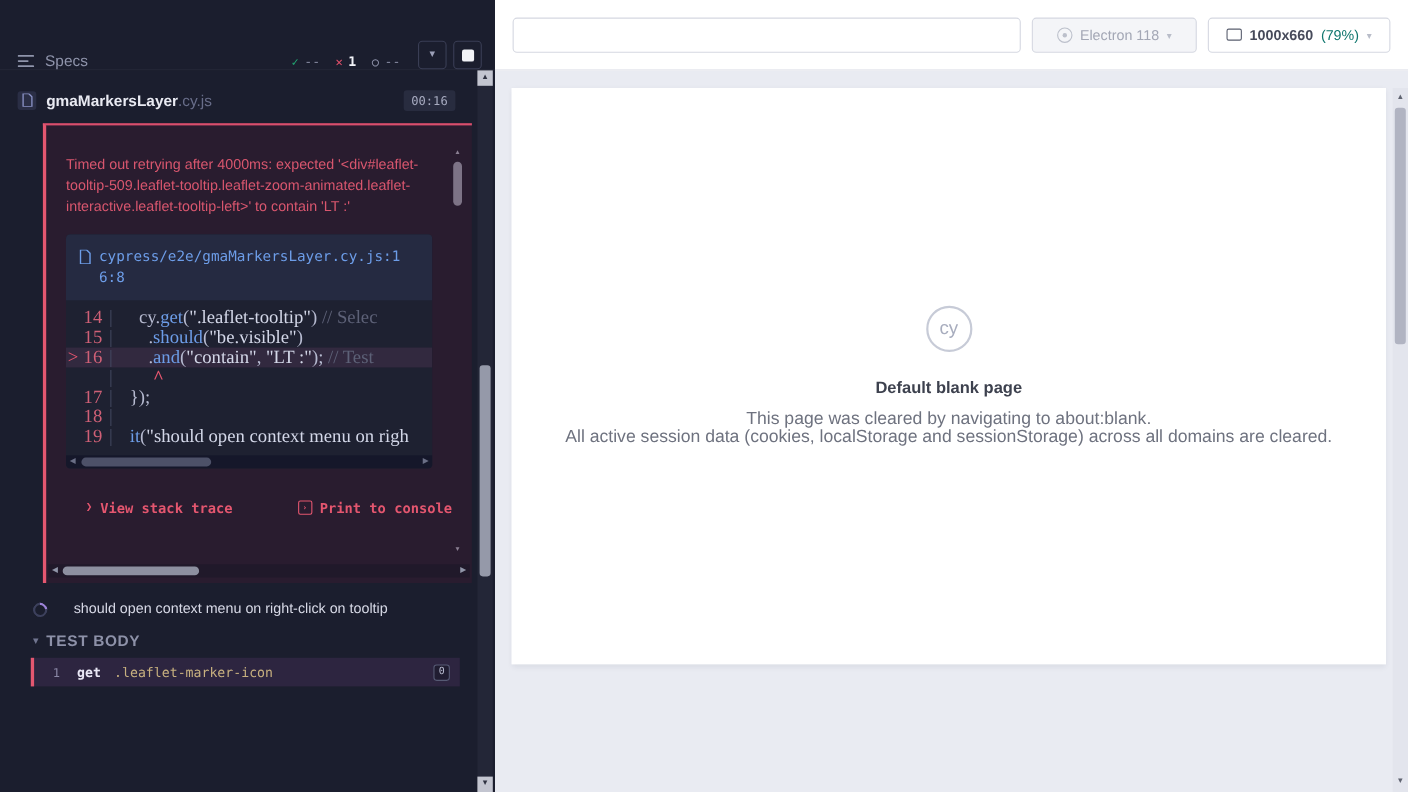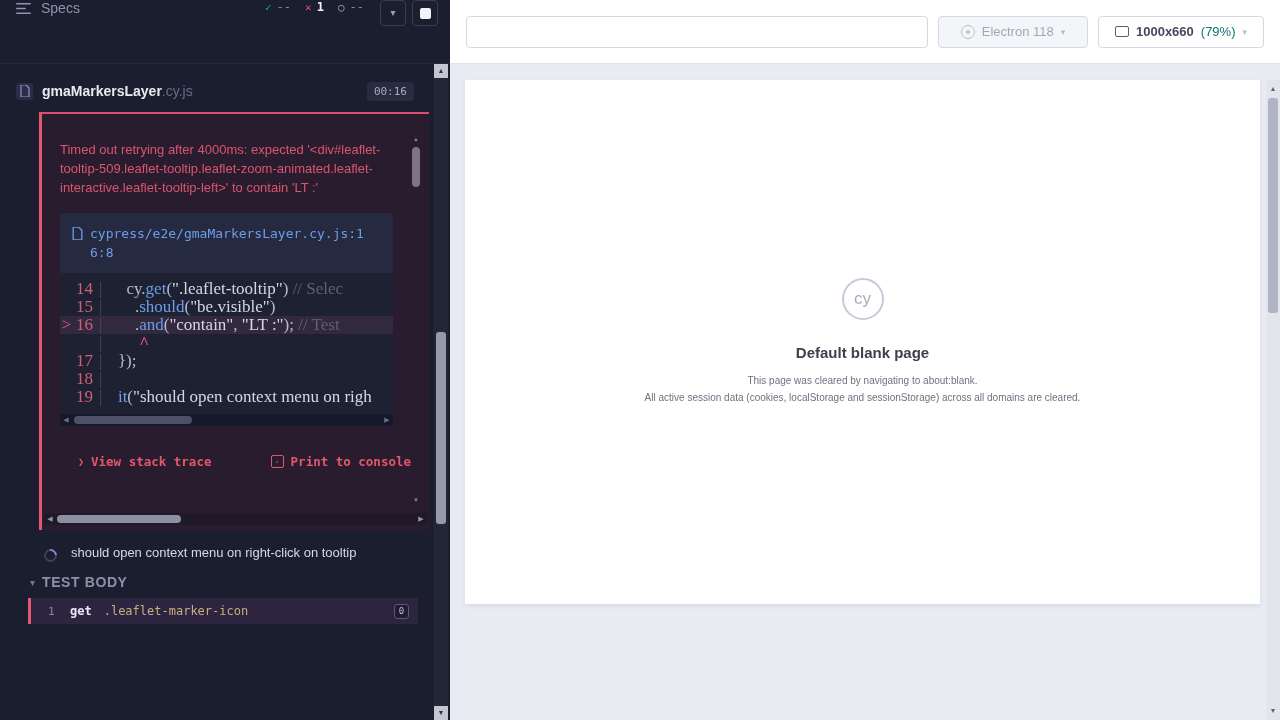--- a/index.html
+++ b/index.html
@@ -1,21 +1,21 @@
 <!DOCTYPE html>
 <html><head>
 <meta charset="utf-8">
 <style>
   *{margin:0;padding:0;box-sizing:border-box}
   html,body{width:1280px;height:720px;overflow:hidden;font-family:"Liberation Sans",sans-serif;background:#e9ebf2}
   .app{position:relative;width:1280px;height:720px;overflow:hidden}
 
   
   .sidebar{position:absolute;left:0;top:0;width:450px;height:720px;background:#1b1e2e}
-  .rep-header{position:absolute;left:0;top:0;width:450px;height:64px;display:flex;align-items:flex-start;padding:0 12px 0 16px;border-bottom:1px solid #262939}
+  .rep-header{position:absolute;left:0;top:0;width:450px;height:64px;display:flex;align-items:flex-end;padding:0 12px 0 16px;border-bottom:1px solid #262939}
   .specs-toggle{display:flex;align-items:center;gap:9px;background:none;border:none;cursor:pointer}
   .specs-toggle .lbl{color:#8f94ab;font-size:14px}
   .stats{display:flex;align-items:center;gap:14px;margin-left:auto;margin-right:16px}
   .stat{display:flex;align-items:center;gap:5px;font-size:12px;font-family:"DejaVu Sans Mono",monospace}
   .stat .ico{font-size:11px;font-weight:bold}
   .ico-pass{color:#22a873}
   .ico-fail{color:#e2506a}
   .ico-pend{color:#8d91a8;font-weight:normal}
   .stat .cnt{color:#84889f}
   .stat .cnt.fail{color:#f2f3f8;font-weight:bold}
@@ -63,21 +63,21 @@
   .err-vscroll{position:absolute;right:8px;top:20px;bottom:25px;width:10px}
   .err-vscroll .arr{position:absolute;left:0;width:10px;height:10px;color:#8a7f92;font-size:6px;line-height:10px;text-align:center}
   .err-vscroll .arr.u{top:0}.err-vscroll .arr.d{bottom:0}
   .err-vscroll .thumb{position:absolute;left:1px;top:13px;width:8px;height:40px;background:#7d7386;border-radius:4px}
   .err-hscroll{position:absolute;left:2px;right:2px;bottom:5px;height:12px;background:#20192a}
   .err-hscroll .arr{position:absolute;top:0;width:12px;height:12px;color:#9095a8;font-size:7px;line-height:12px;text-align:center}
   .err-hscroll .arr.l{left:0}.err-hscroll .arr.r{right:0}
   .err-hscroll .thumb{position:absolute;left:13px;top:2px;width:124px;height:8px;background:#8d90a0;border-radius:4px}
 
   
-  .test-row{display:flex;align-items:flex-end;gap:14px;padding-left:44px;padding-right:16px}
+  .test-row{display:flex;align-items:center;gap:24px;padding-left:30px;padding-right:16px}
   .test-row.running{margin-top:14px}
   .test-title{color:#d7d9e6;font-size:13px;line-height:18px;max-width:340px;cursor:pointer}
   .spinner{flex:none;width:13px;height:13px;border-radius:50%;border:2px solid #3c405c;border-top-color:#9c82d8;transform:rotate(40deg);margin-top:2px}
   .queued-sq{flex:none;width:11px;height:11px;border:1.5px solid #707490;border-radius:2px;margin-top:3px}
   .test-body-hdr{margin-top:12px;display:flex;align-items:center;gap:7px;padding-left:30px;cursor:pointer}
   .test-body-hdr .chev{color:#717590;font-size:10px}
   .test-body-hdr .lbl{color:#8d91a8;font-size:14px;letter-spacing:0.6px;font-weight:bold}
   .cmd-row{margin-top:8px;margin-left:28px;width:390px;height:26px;background:#2d2540;border-left:3px solid #e45770;display:flex;align-items:center;padding:0 9px 0 17px;font-family:"DejaVu Sans Mono",monospace;cursor:pointer}
   .cmd-num{color:#8a87a5;font-size:11px;width:14px}
   .cmd-name{color:#e9e7f5;font-size:12px;font-weight:bold;margin-left:8px}
@@ -102,21 +102,21 @@
   .atom-icon i{display:block;width:4px;height:4px;background:#bcc0cb;border-radius:50%}
   .viewport-sel{flex:none;width:166px;background:#fff}
   .monitor-icon{width:14px;height:11px;border:1.5px solid #5a5f6f;border-radius:2px}
   .viewport-sel .size{color:#464a5a;font-size:13px;font-weight:bold}
   .viewport-sel .zoom{color:#0f766e;font-size:13px}
   .chev-sm{color:#b9bdc9;font-size:9px}
 
   .aut-panel{position:absolute;left:15px;top:80px;width:795px;height:524px;background:#fff;box-shadow:0 2px 5px rgba(30,35,60,0.08);display:flex;flex-direction:column;align-items:center;justify-content:center}
   .cy-logo{width:42px;height:42px;border:2px solid #c7cbd7;border-radius:50%;display:flex;align-items:center;justify-content:center;color:#a8adbe;font-size:17px;margin-bottom:24px}
   .blank-title{color:#3d414e;font-size:15px;font-weight:bold;margin-bottom:11px}
-  .blank-line{color:#6e727f;font-size:10px;line-height:17px;}
+  .blank-line{color:#6e727f;font-size:16px;line-height:17px;}
 
   .main-vscroll{position:absolute;right:0;top:80px;bottom:0;width:14px;background:#e3e5ed}
   .main-vscroll .sb-btn{position:absolute;left:0;width:14px;height:14px;color:#5f6370;font-size:7px;line-height:14px;text-align:center}
   .main-vscroll .sb-btn.u{top:2px}.main-vscroll .sb-btn.d{bottom:2px}
   .main-vscroll .thumb{position:absolute;left:2px;top:18px;width:10px;height:215px;background:#b1b4c2;border-radius:3px}
 </style>
 </head>
 <body>
 
 <div class="app">

